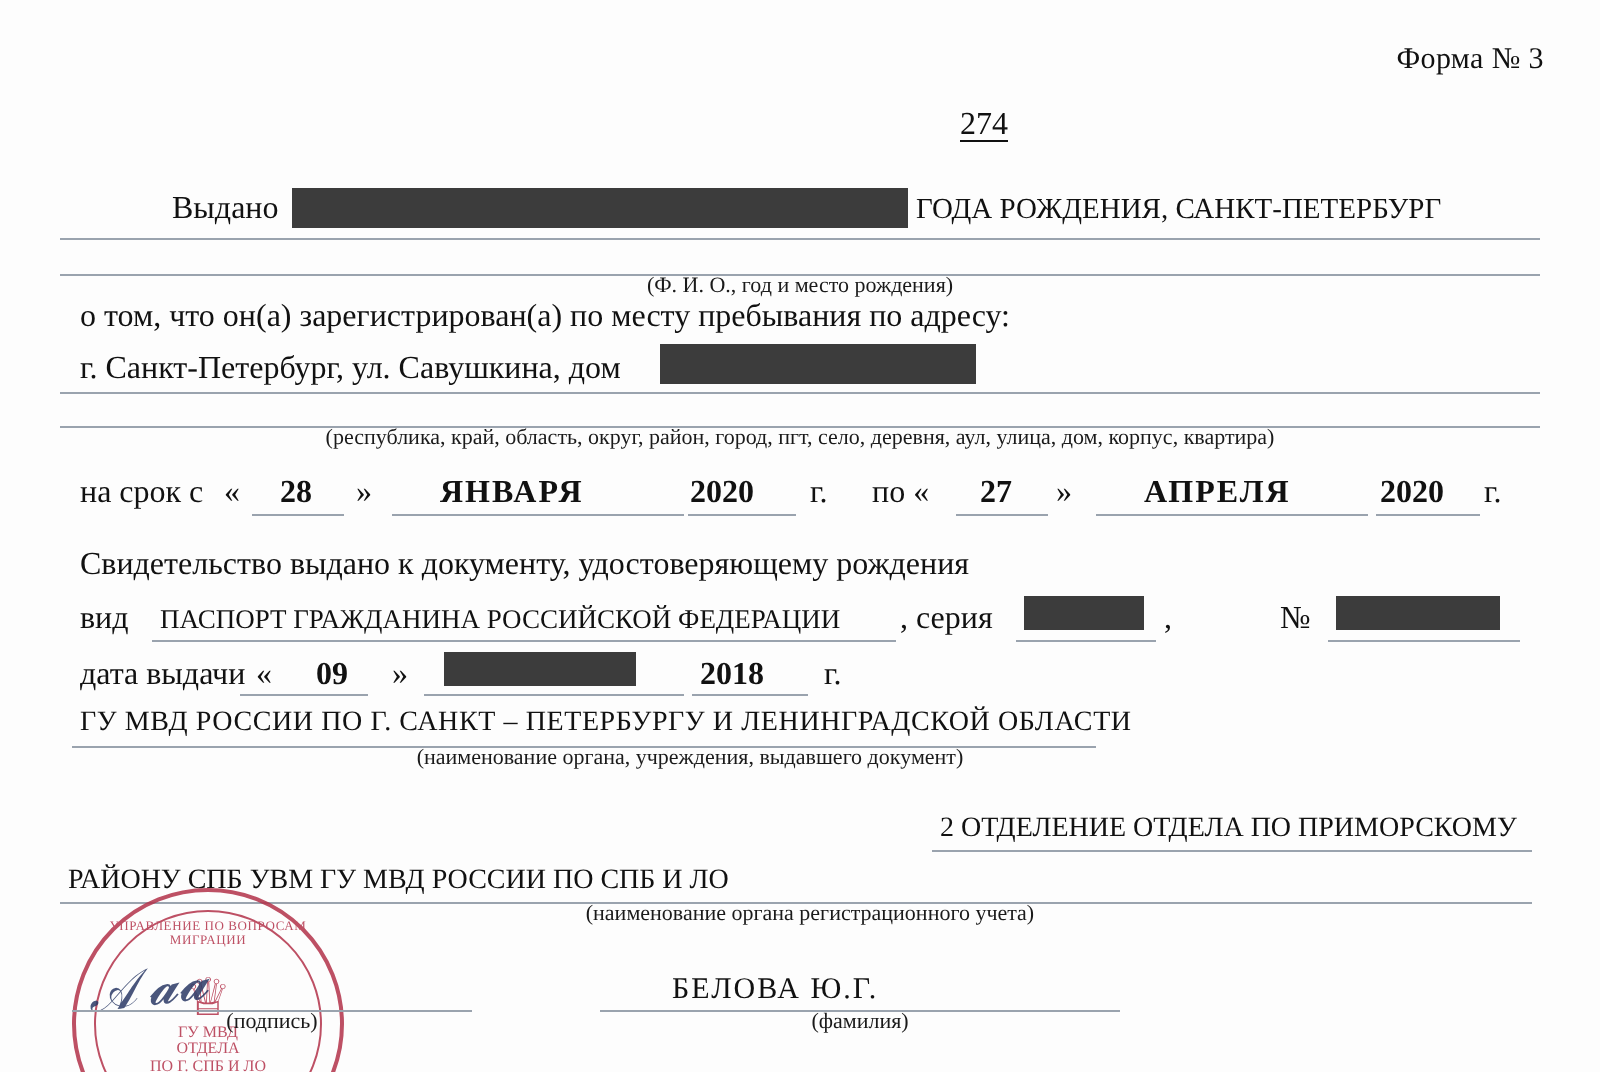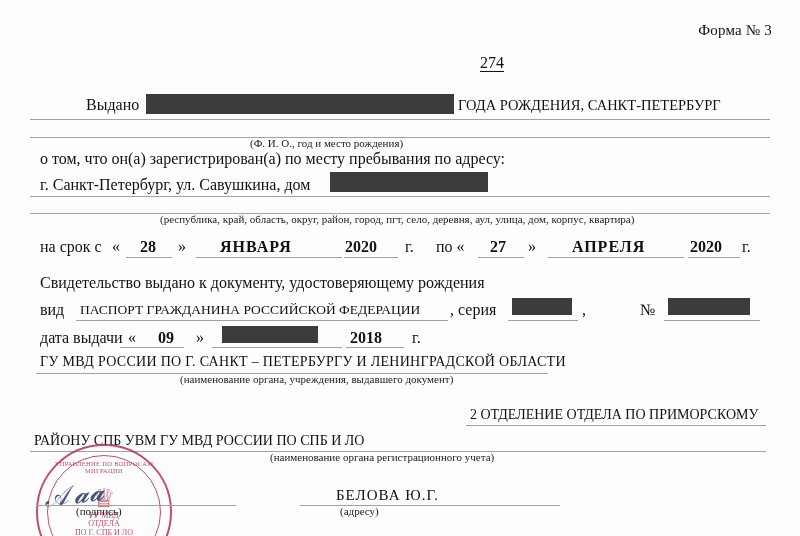--- a/index.html
+++ b/index.html
@@ -50,21 +50,21 @@
   }
   .subtitle {
     left: 0; right: 0;
     top: 78px;
     text-align: center;
     font-size: 16px;
   }
   .lbl { font-size: 16px; }
   .caption {
     position: absolute;
-    text-align: left;
+    text-align: center;
     font-size: 11px;
     color: #1a1a1a;
   }
   .bold { font-weight: bold; }
   .wide { letter-spacing: 1px; }
   .stamp {
     position: absolute;
     left: 36px;
     top: 444px;
     width: 132px;
@@ -213,15 +213,15 @@
     </div>
 
   </div>
 
   <div class="sig">𝒜  𝓪𝓪 </div>
   <div class="rule" style="left:36px; top:505px; width:200px;"></div>
   <div class="caption" style="left:76px; top:505px; width:120px;">(подпись)</div>
 
   <div class="name-right" style="left:336px; top:487px;">БЕЛОВА Ю.Г.</div>
   <div class="rule" style="left:300px; top:505px; width:260px;"></div>
-  <div class="caption" style="left:340px; top:505px; width:180px;">(адресу)</div>
+  <div class="caption" style="left:340px; top:505px; width:180px;">(фамилия)</div>
 
 </div>
 
 </body></html>

